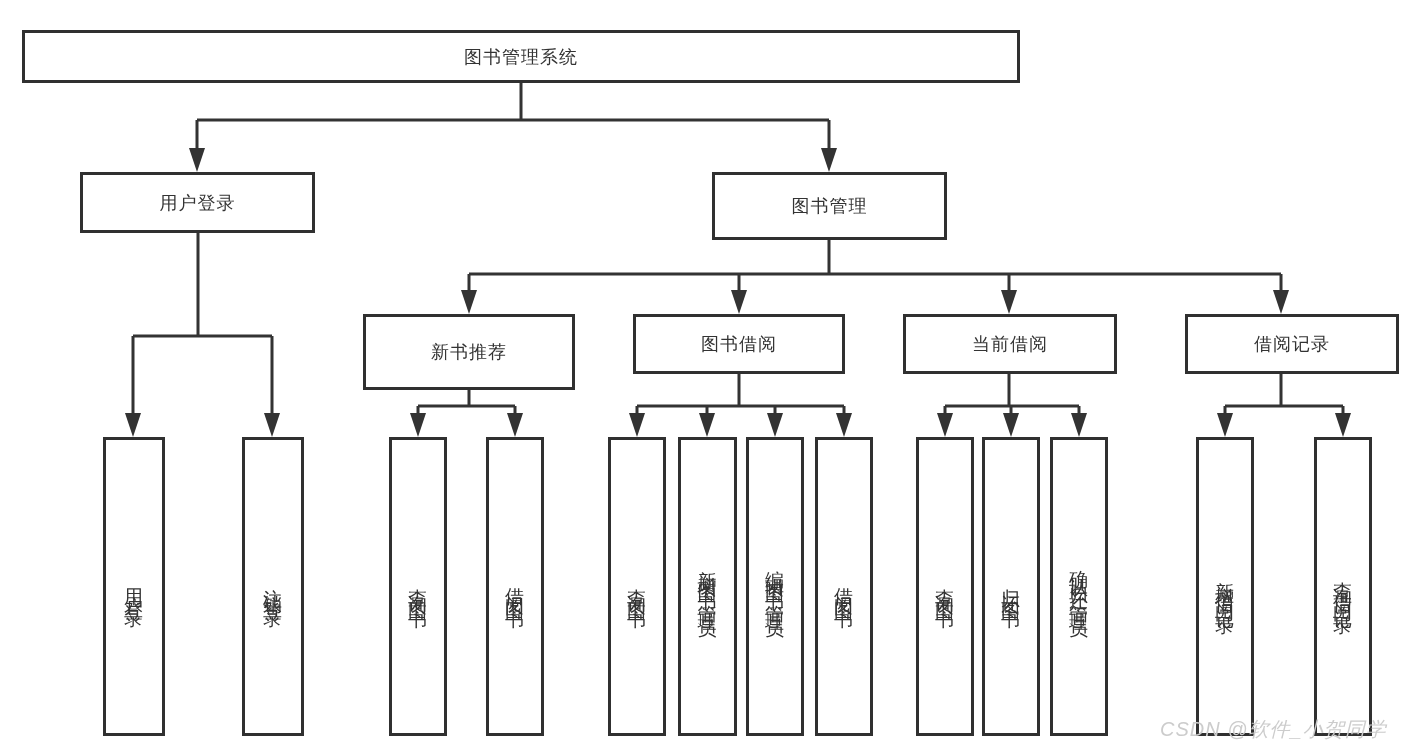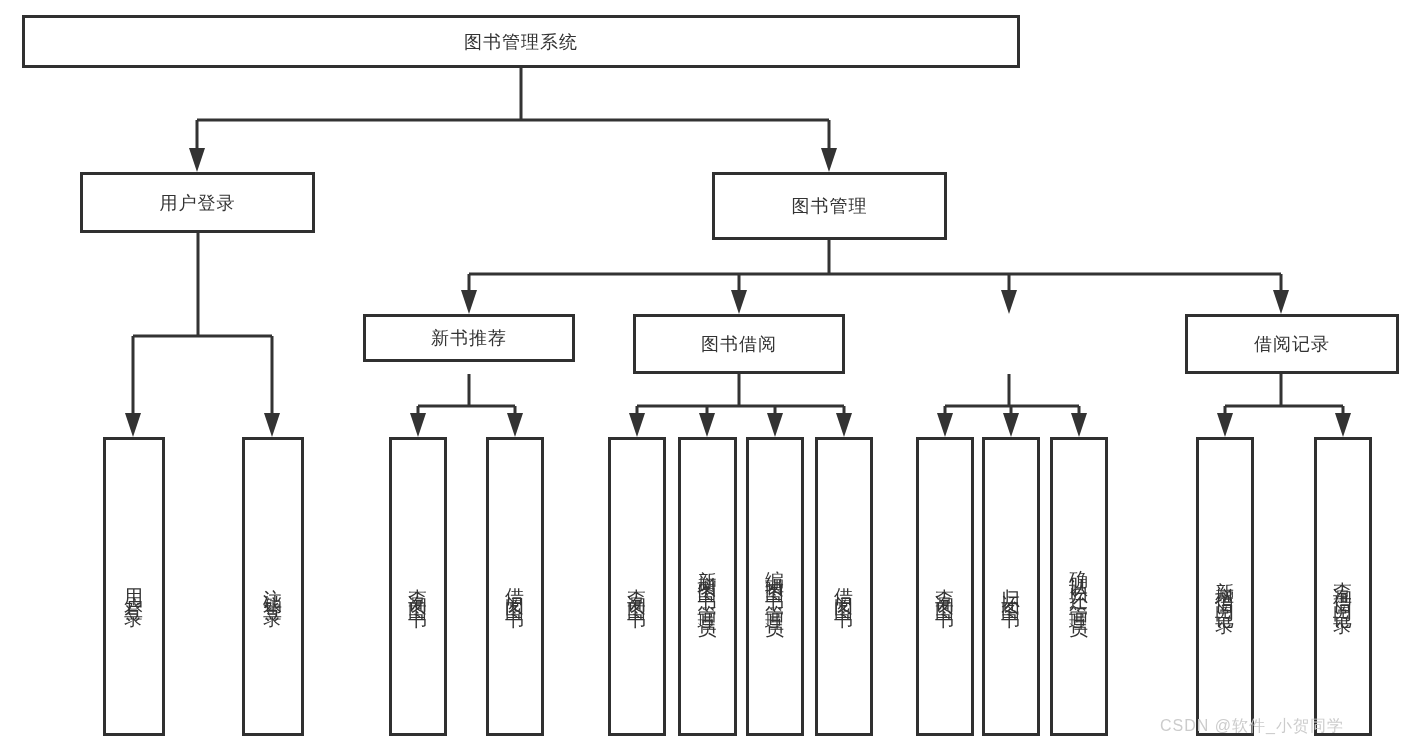--- a/index.html
+++ b/index.html
@@ -40,24 +40,25 @@
     left:0;top:0;
     width:1405px;
     height:747px;
     pointer-events:none;
   }
   .watermark{
     position:absolute;
     left:1160px;
     top:716px;
     width:245px;
-    font-size:16px;
+    font-size:20px;
     color:#cccccc;
     letter-spacing:1px;
     white-space:nowrap;
+    font-style:italic;
   }
 </style>
 </head>
 <body>
 
 <div class="canvas">
 
   <svg class="connectors" viewBox="0 0 1405 747" xmlns="http://www.w3.org/2000/svg">
     <g stroke="#333333" stroke-width="3" fill="none">
 
@@ -105,27 +106,28 @@
 
       <polygon points="937,413 953,413 945,437"></polygon>
       <polygon points="1003,413 1019,413 1011,437"></polygon>
       <polygon points="1071,413 1087,413 1079,437"></polygon>
 
       <polygon points="1217,413 1233,413 1225,437"></polygon>
       <polygon points="1335,413 1351,413 1343,437"></polygon>
     </g>
   </svg>
 
-  <div class="node hnode" style="left:22px;top:15px;width:998px;height:53px;">图书管理系统</div>
+  <div class="node hnode" style="left:22px;top:30px;width:998px;height:53px;">图书管理系统</div>
 
   <div class="node hnode" style="left:80px;top:172px;width:235px;height:61px;">用户登录</div>
   <div class="node hnode" style="left:712px;top:172px;width:235px;height:68px;">图书管理</div>
 
-  <div class="node hnode" style="left:363px;top:314px;width:212px;height:48px;">新书推荐</div>
+  <div class="node hnode" style="left:363px;top:314px;width:212px;height:76px;">新书推荐</div>
   <div class="node hnode" style="left:633px;top:314px;width:212px;height:60px;">图书借阅</div>
+  <div class="node hnode" style="left:903px;top:314px;width:214px;height:60px;">当前借阅</div>
   <div class="node hnode" style="left:1173px;top:314px;width:214px;height:60px;margin-left:12px;">借阅记录</div>
 
   <div class="node vnode" style="left:103px;top:437px;width:62px;height:299px;">用户登录</div>
   <div class="node vnode" style="left:242px;top:437px;width:62px;height:299px;">注销登录</div>
 
   <div class="node vnode" style="left:389px;top:437px;width:58px;height:299px;">查询图书</div>
   <div class="node vnode" style="left:486px;top:437px;width:58px;height:299px;">借阅图书</div>
 
   <div class="node vnode" style="left:608px;top:437px;width:58px;height:299px;">查询图书</div>
   <div class="node vnode" style="left:678px;top:437px;width:59px;height:299px;">新增图书（管理员）</div>

